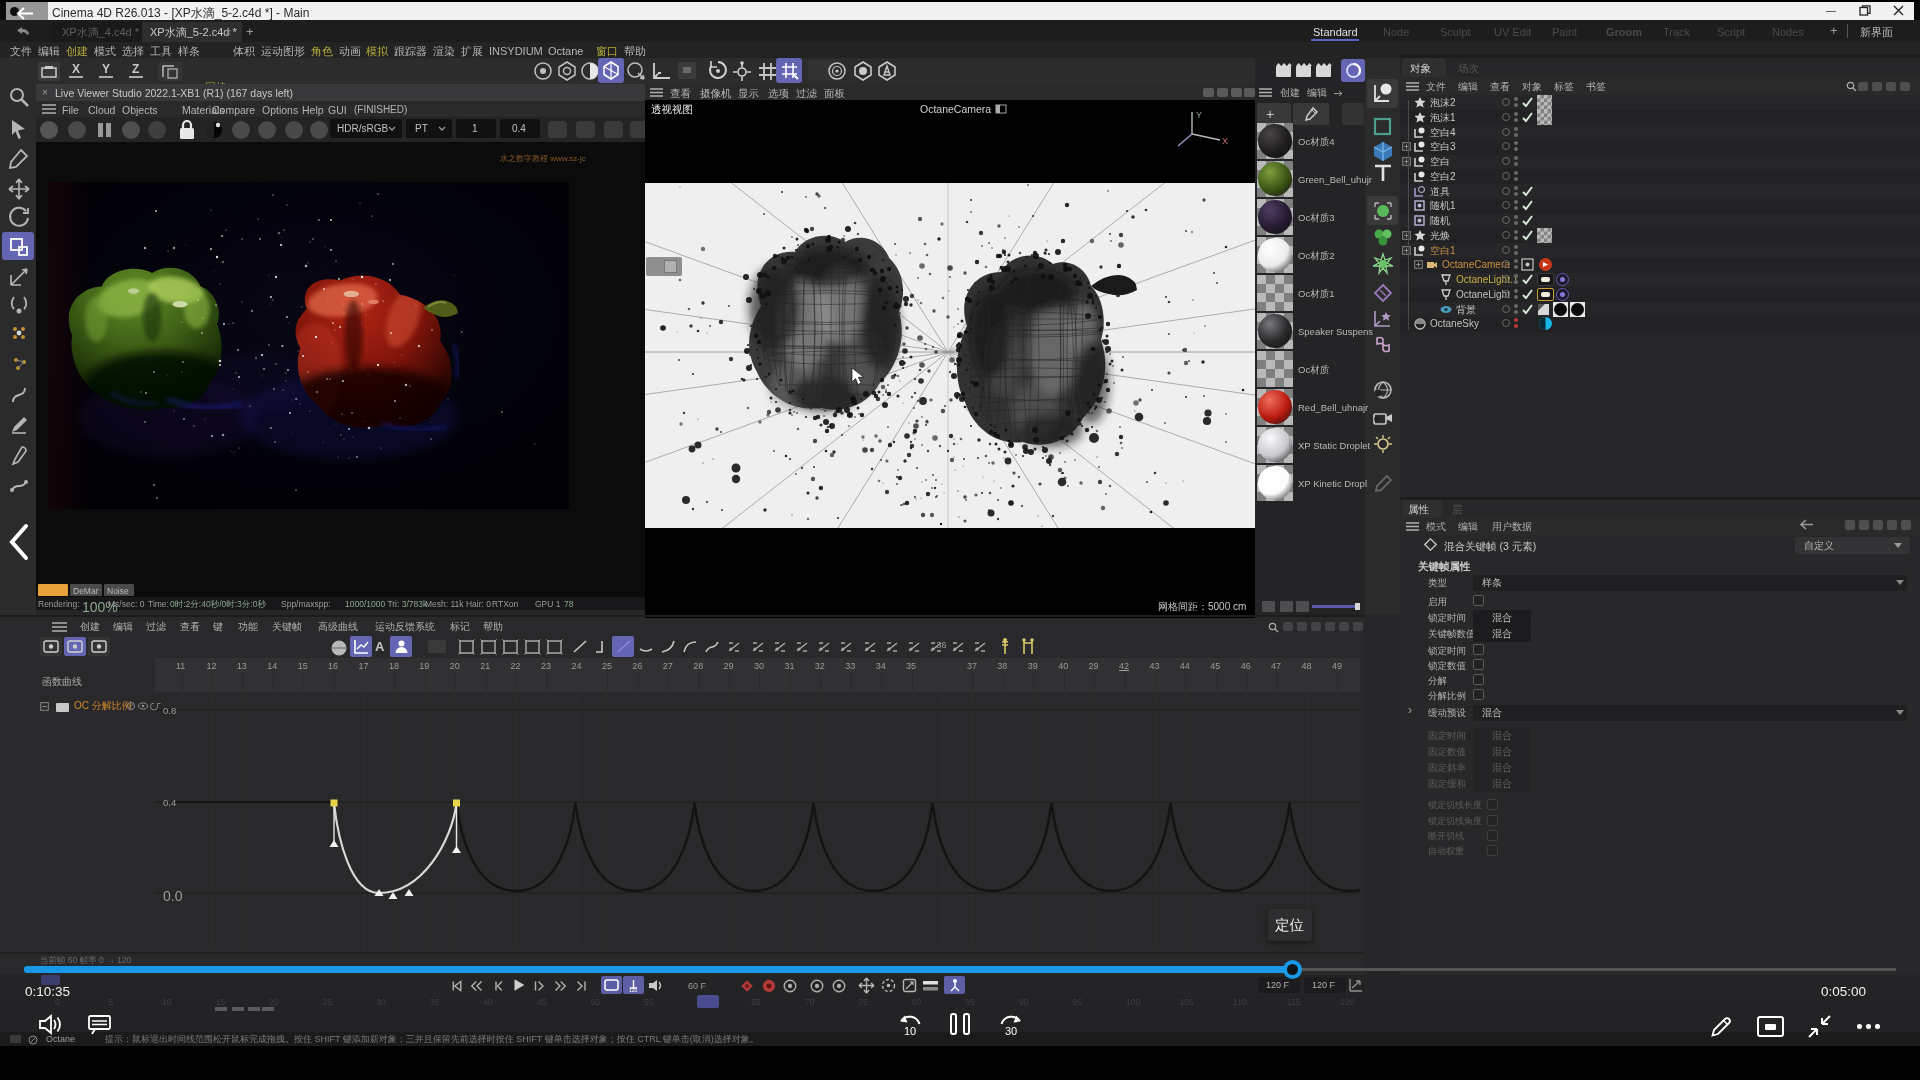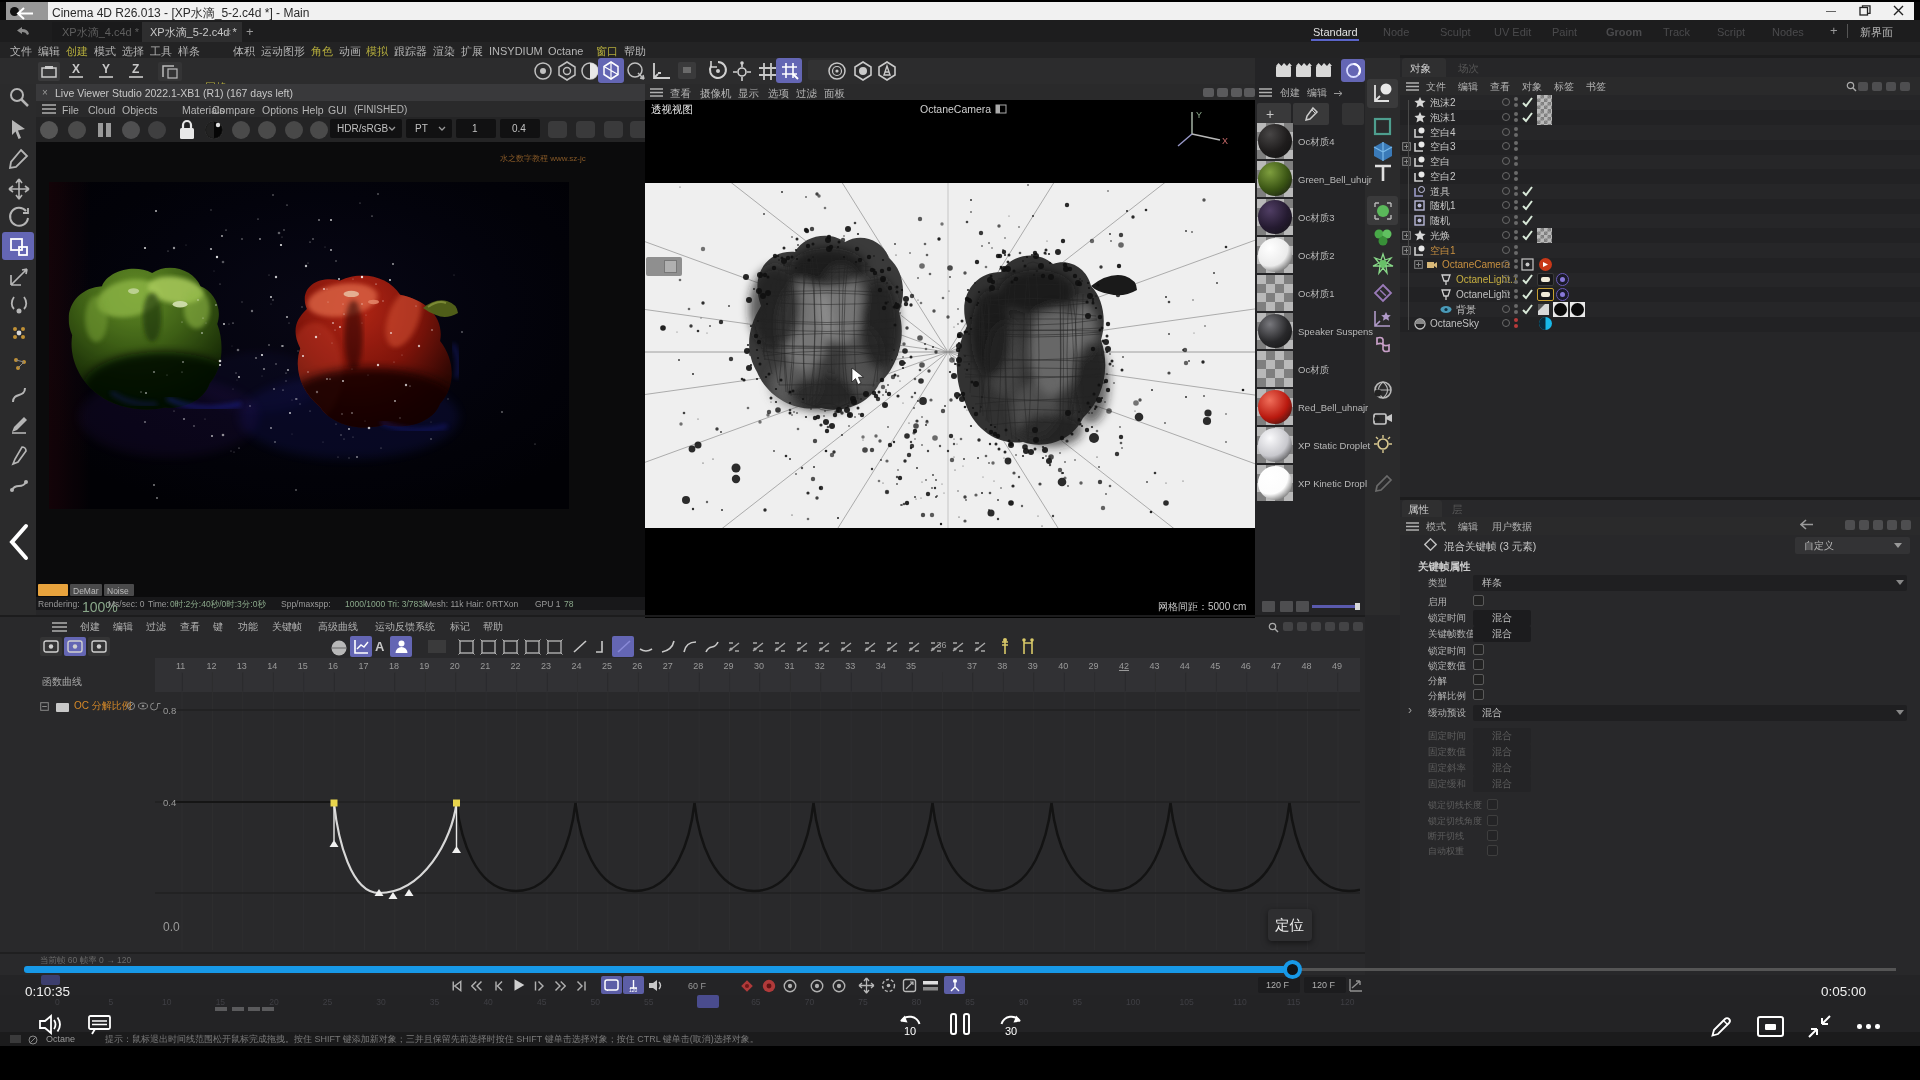--- a/index.html
+++ b/index.html
@@ -2267,21 +2267,21 @@
       <rect x="175.5" y="127.5" width="7" height="7" fill="#e8d44c"></rect>
       <rect x="298" y="127.5" width="7" height="7" fill="#e8d44c"></rect>
       <path d="M179 168 l4.5 7 h-9 Z" fill="#f0f0f0"></path>
       <path d="M301.5 174 l4.5 7 h-9 Z" fill="#f0f0f0"></path>
       <path d="M224 217 l4.5 7 h-9 Z" fill="#f0f0f0"></path>
       <path d="M254 217 l4.5 7 h-9 Z" fill="#f0f0f0"></path>
       <path d="M238 220 l4.5 7 h-9 Z" fill="#f0f0f0"></path>
     </svg>
 <div class="t" style="left:163px;top:705px;font-size:9.5px;color:#9a9a9a;">0.8</div>
 <div class="t" style="left:163px;top:797px;font-size:9.5px;color:#9a9a9a;">0.4</div>
-<div class="t" style="left:163px;top:888px;font-size:12px;color:#9a9a9a;margin-top:32px;">0.0</div>
+<div class="t" style="left:163px;top:888px;font-size:14px;color:#9a9a9a;">0.0</div>
 <div class="t" style="left:42px;top:676px;font-size:10px;color:#a8a8a8;">函数曲线</div>
 <svg style="left:40px;top:702px" width="9" height="9" viewBox="0 0 9 9">
       <rect x="0.7" y="0.7" width="7.6" height="7.6" fill="none" stroke="#888"></rect>
       <path d="M2.2 4.5 h4.6" stroke="#888"></path>
     </svg>
 <div class="" style="left:56px;top:703px;width:13px;height:9px;background:#c8c8c8;border-radius:1px"></div>
 <div class="t" style="left:74px;top:700px;font-size:10px;color:#d88a28;">OC 分解比例</div>
 <svg style="left:126px;top:701px" width="36" height="10" viewBox="0 0 36 10">
       <circle cx="5" cy="5" r="3.6" fill="none" stroke="#888"></circle>
       <path d="M2.5 7.5 L7.5 2.5" stroke="#888"></path>

